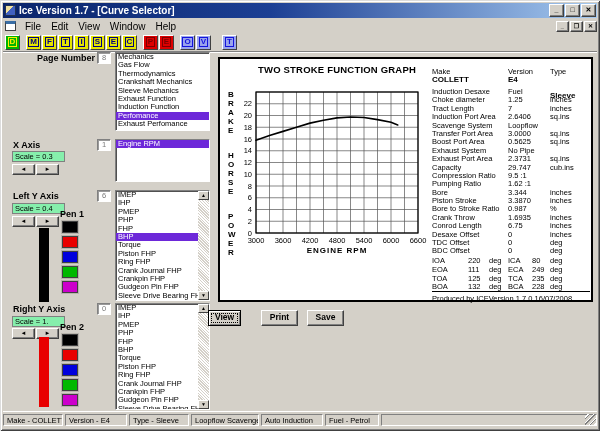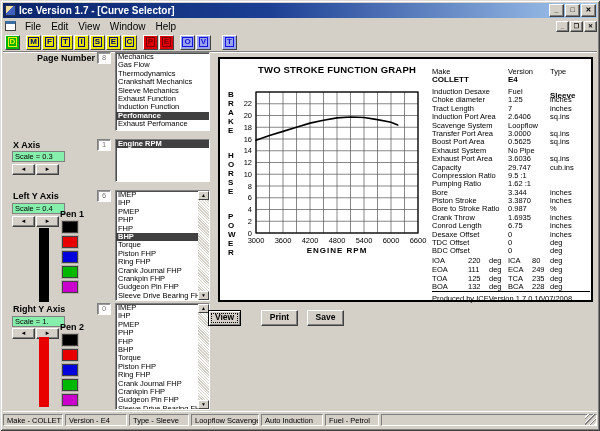--- a/index.html
+++ b/index.html
@@ -39,21 +39,21 @@
   .arrowbtn{width:23px;height:11px;background:#d4d0c8;border:1px solid;border-color:#fff #404040 #404040 #fff;
     box-shadow:inset -1px -1px 0 #808080;font-size:6px;line-height:9px;text-align:center;}
   .penbar{position:absolute;width:10px;}
   .pen-label{position:absolute;font-size:9px;font-weight:bold;}
   .swatches{position:absolute;display:flex;flex-direction:column;gap:3px;}
   .swatch{width:16px;height:12px;border:1px solid #404040;box-shadow:0 0 0 1px #b8b4ac;}
   .listbox{position:absolute;background:#fff;border:1px solid;border-color:#808080 #fff #fff #808080;
     box-shadow:inset 1px 1px 0 #505050;overflow:hidden;font-size:7.5px;display:flex;}
   .list-items{flex:1;overflow:hidden;}
   .li{height:8.4px;line-height:8.5px;padding-left:2px;white-space:nowrap;}
-  .li.sel{background:#404040;color:#fff;font-weight:bold;}
+  .li.sel{background:#6d28d9;color:#fff;}
   .vscroll{width:11px;background:repeating-linear-gradient(45deg,#fff 0 1px,#d4d0c8 1px 2px);
     display:flex;flex-direction:column;justify-content:space-between;}
   .sc-btn{height:9px;background:#d4d0c8;border:1px solid;border-color:#fff #404040 #404040 #fff;
     font-size:5px;line-height:7px;text-align:center;color:#000;}
   
   .chart-panel{position:absolute;left:218px;top:57px;width:375px;height:245px;background:#fff;border:2px solid #000;}
   .chart-title{position:absolute;left:14px;top:5px;width:206px;text-align:center;font-size:9.5px;font-weight:bold;letter-spacing:.2px;white-space:nowrap;}
   .graph-svg{position:absolute;left:0;top:0;}
   .footnotes{position:absolute;left:32px;top:199px;font-size:7.5px;line-height:10.4px;white-space:pre;}
   .engine{position:absolute;left:212px;top:0;width:158px;height:203px;font-size:7.5px;}
@@ -371,21 +371,21 @@
             <span class="v">0.5625</span>
             <span class="u">sq.ins</span>
           </div>
           <div class="erow">
             <span class="l">Exhaust System</span>
             <span class="v">No Pipe</span>
             <span class="u"></span>
           </div>
           <div class="erow">
             <span class="l">Exhaust Port Area</span>
-            <span class="v">3.6036</span>
+            <span class="v">2.3731</span>
             <span class="u">sq.ins</span>
           </div>
           <div class="erow">
             <span class="l">Capacity</span>
             <span class="v">29.747</span>
             <span class="u">cub.ins</span>
           </div>
           <div class="erow">
             <span class="l">Compression Ratio</span>
             <span class="v">9.5 :1</span>

